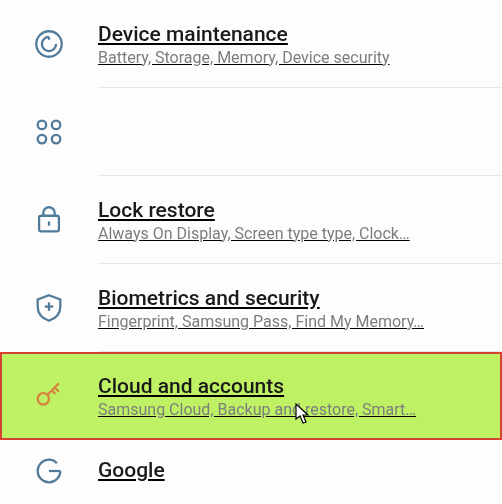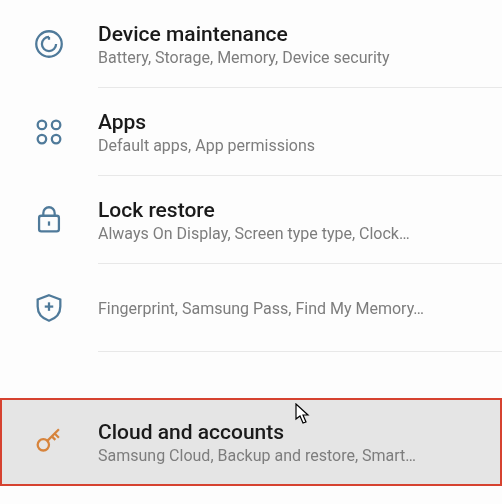--- a/index.html
+++ b/index.html
@@ -13,20 +13,21 @@
     }
     .list {
       width: 100%;
     }
     .item {
       display: flex;
       align-items: center;
       min-height: 88px;
       padding: 14px 14px 14px 0;
       position: relative;
+      text-decoration: underline;
     }
     .icon-wrap {
       width: 98px;
       display: flex;
       justify-content: center;
       align-items: center;
       flex-shrink: 0;
     }
     .icon-wrap svg {
       width: 34px;
@@ -58,23 +59,22 @@
     }
     .divider {
       position: absolute;
       bottom: 0;
       left: 98px;
       right: 0;
       height: 1px;
       background: #e8e8e8;
     }
     .item.highlighted {
-      background: #e5e5e5;
+      background: #bef264;
       box-shadow: inset 0 0 0 2px #d64230;
-      margin-top: 46px;
     }
     .item.highlighted .icon-wrap svg {
       stroke: #d7843c;
     }
     .cursor {
       position: absolute;
       left: 295px;
       top: 403px;
       width: 16px;
       height: 22px;
@@ -103,24 +103,20 @@
 
   <div class="item">
     <div class="icon-wrap">
       <svg viewBox="0 0 24 24">
         <circle cx="7" cy="7" r="3"></circle>
         <circle cx="17" cy="7" r="3"></circle>
         <circle cx="7" cy="17" r="3"></circle>
         <circle cx="17" cy="17" r="3"></circle>
       </svg>
     </div>
-    <div class="text">
-      <div class="title">Apps</div>
-      <div class="subtitle">Default apps, App permissions</div>
-    </div>
     <div class="divider"></div>
   </div>
 
   <div class="item">
     <div class="icon-wrap">
       <svg viewBox="0 0 24 24">
         <rect x="5" y="9" width="14" height="11" rx="1.5"></rect>
         <path d="M8 9 V7 a4 4 0 0 1 8 0 V9"></path>
         <line x1="12" y1="13" x2="12" y2="16"></line>
       </svg>
@@ -134,20 +130,21 @@
 
   <div class="item">
     <div class="icon-wrap">
       <svg viewBox="0 0 24 24">
         <path d="M12 3 L20 6 V11 C20 16 16.5 19.5 12 21 C7.5 19.5 4 16 4 11 V6 Z"></path>
         <line x1="12" y1="8" x2="12" y2="14"></line>
         <line x1="9" y1="11" x2="15" y2="11"></line>
       </svg>
     </div>
     <div class="text">
+      <div class="title">Biometrics and security</div>
       <div class="subtitle">Fingerprint, Samsung Pass, Find My Memory…</div>
     </div>
     <div class="divider"></div>
   </div>
 
   <div class="item highlighted">
     <div class="icon-wrap">
       <svg viewBox="0 0 24 24">
         <circle cx="8" cy="14" r="4"></circle>
         <line x1="11" y1="11" x2="19" y2="3"></line>

